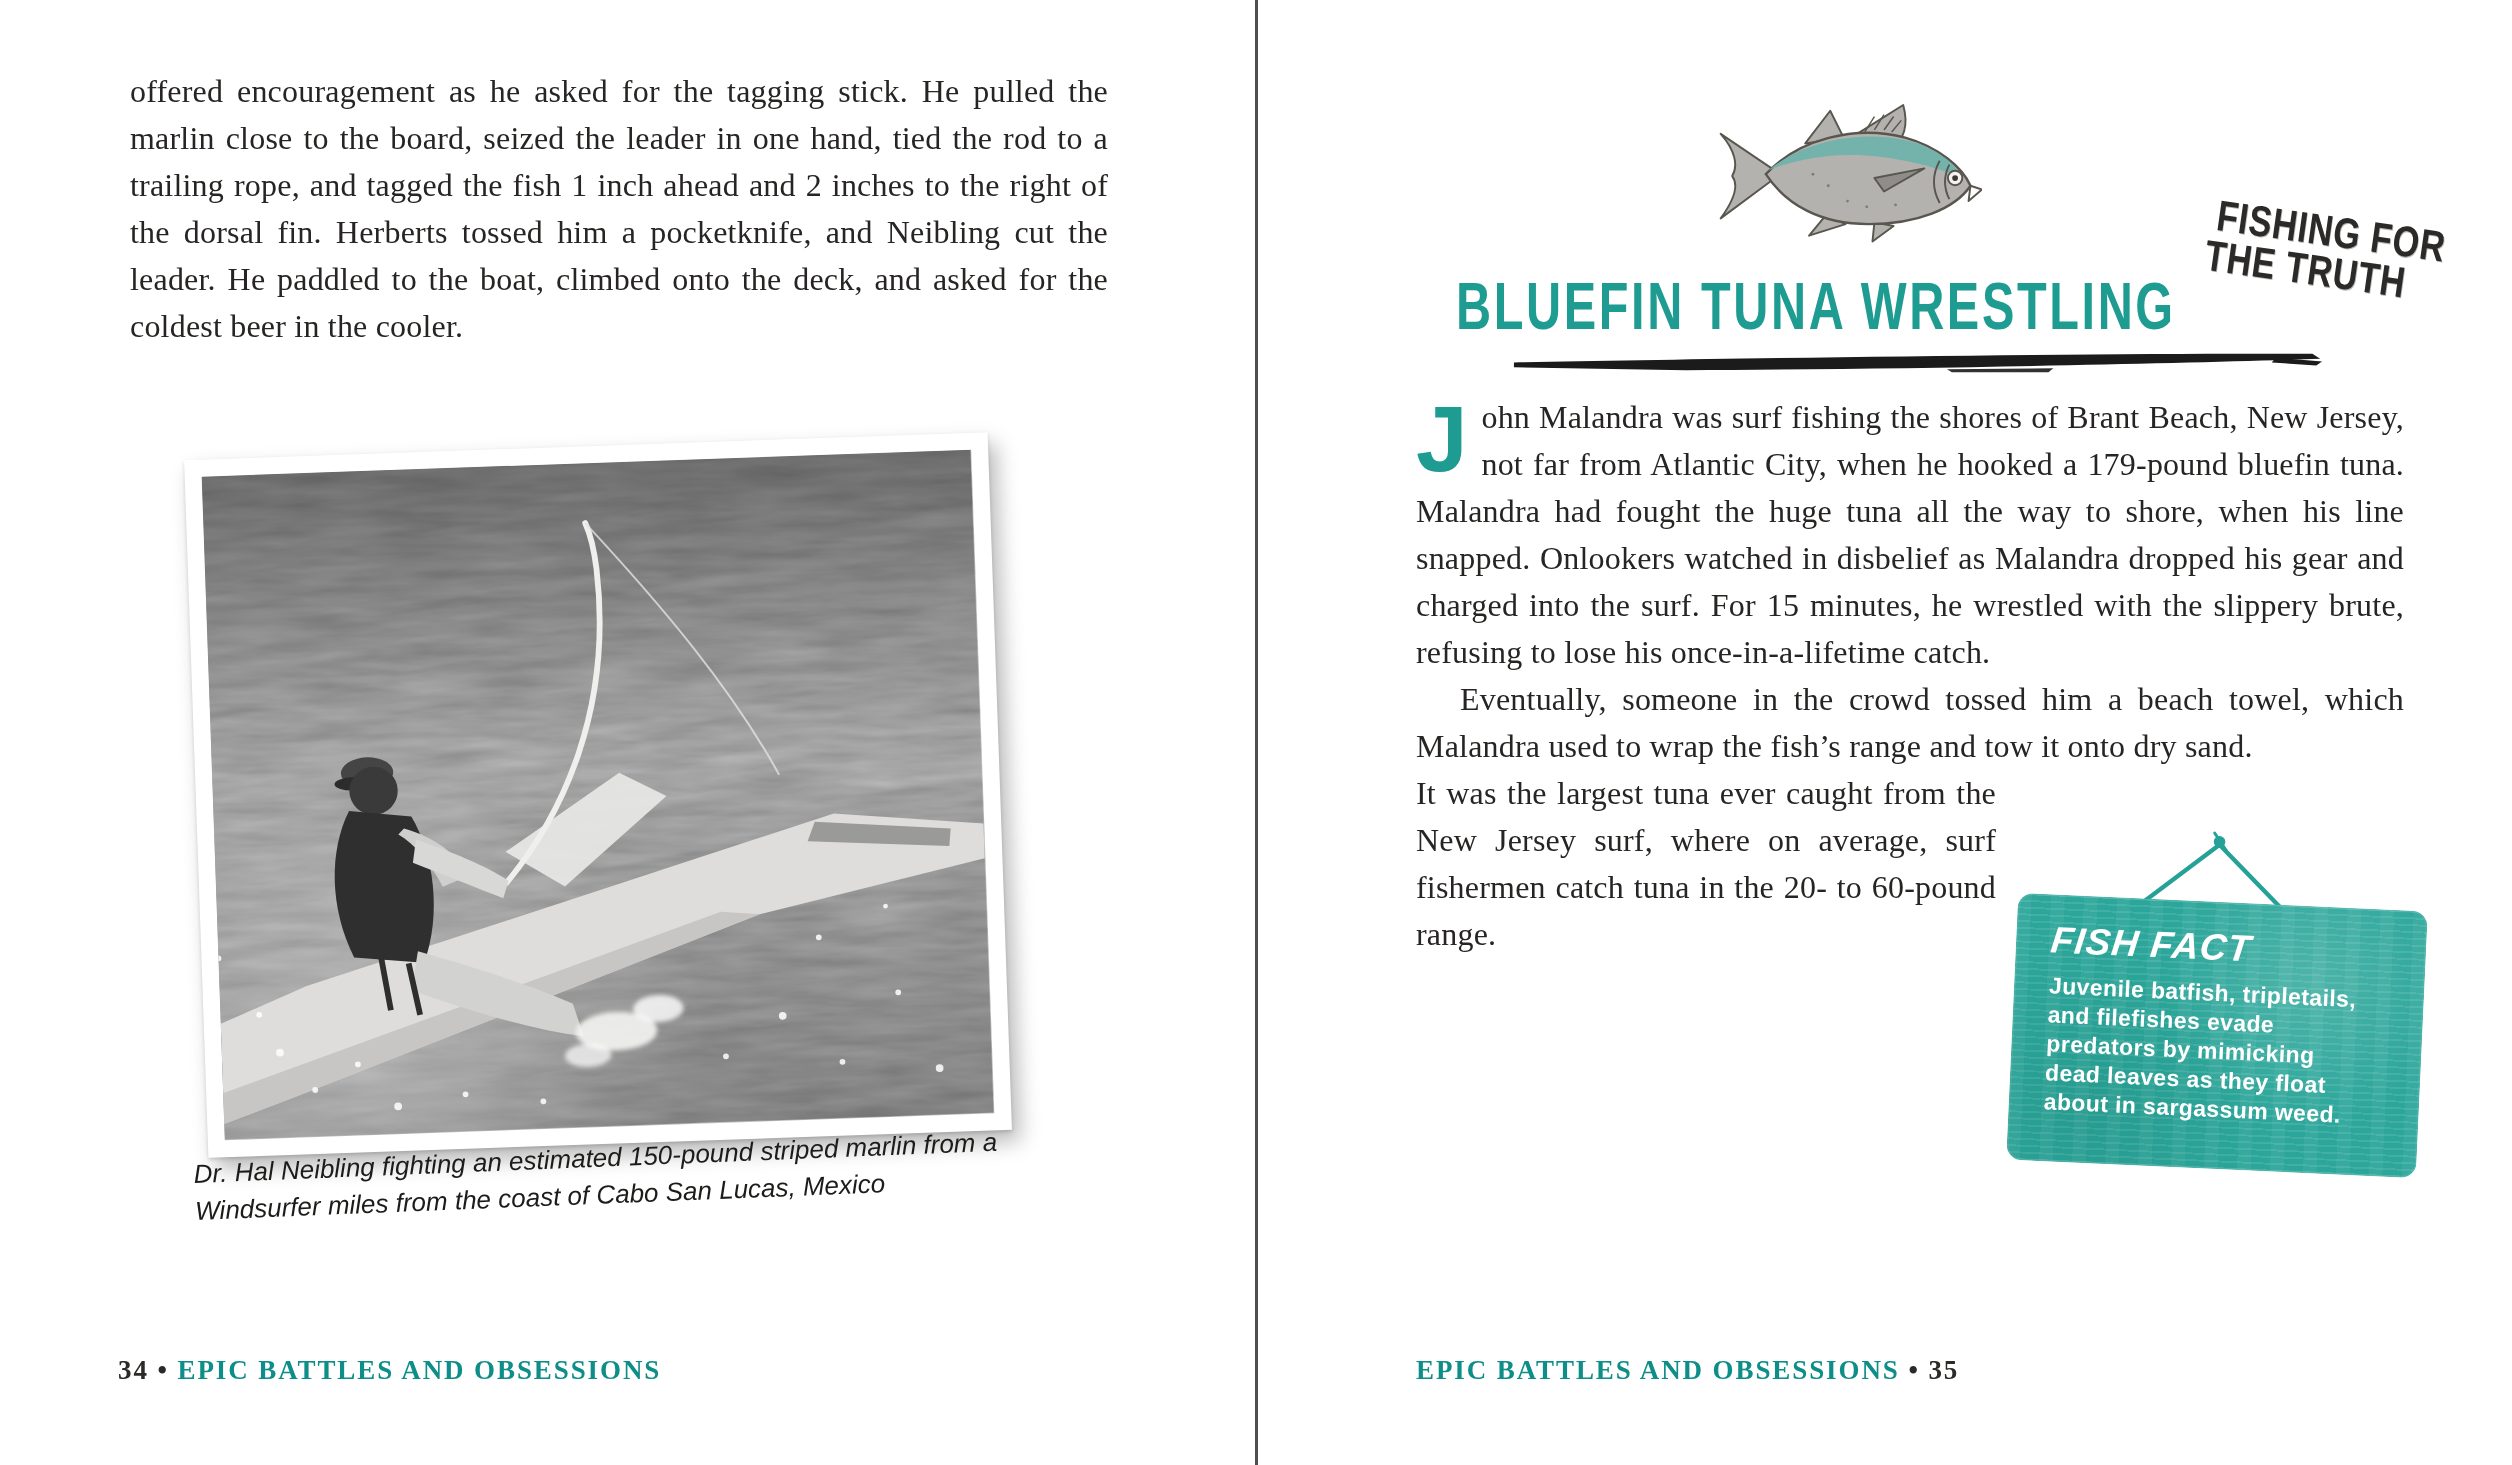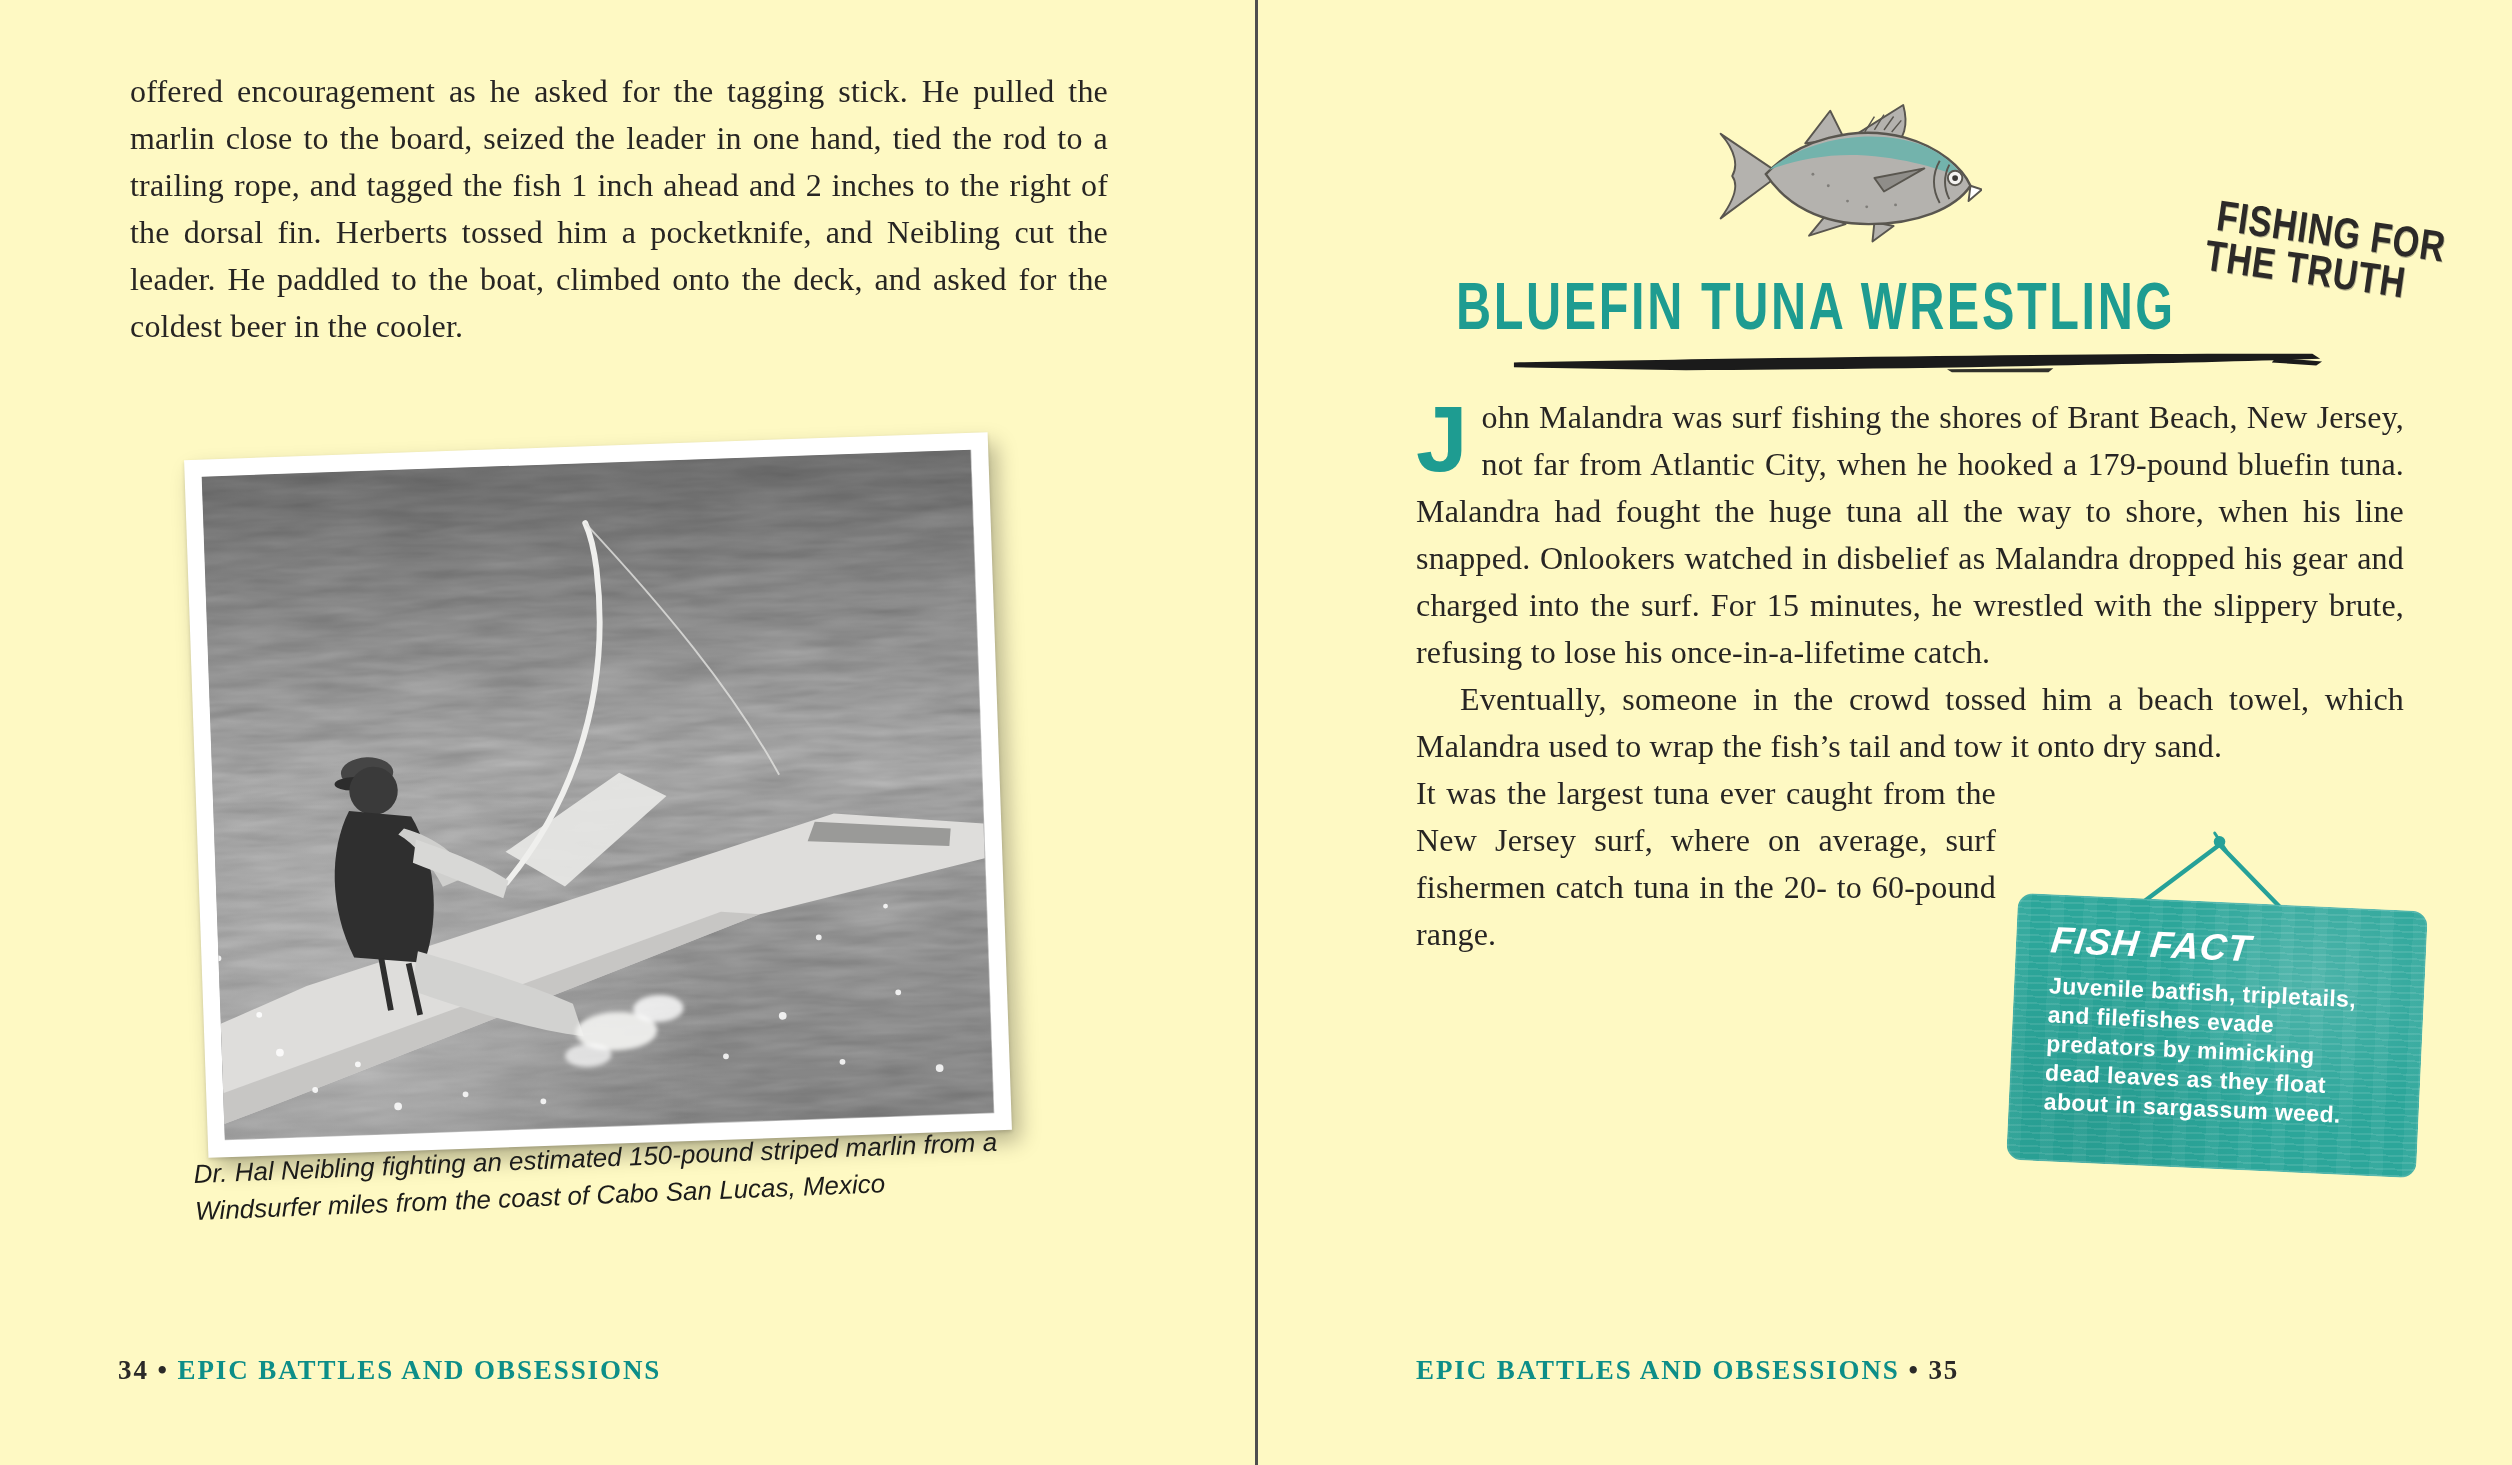--- a/index.html
+++ b/index.html
@@ -1,17 +1,17 @@
 <!DOCTYPE html>
 <html><head>
 <meta charset="utf-8">
 <style>
   html,body{margin:0;padding:0;background:#e8e8e8;}
   .spread{
-    position:relative;width:2512px;height:1466px;background:#fef9c3;
+    position:relative;width:2512px;height:1466px;background:#ffffff;
     overflow:hidden;font-family:"Liberation Serif",serif;color:#272523;
   }
   
   .divider{position:absolute;left:1255px;top:0;width:2.9px;height:1466px;background:#4f4f4f;}
 
   
   .left-body{
     position:absolute;left:130px;top:68px;width:978px;
     font-size:32px;line-height:47px;text-align:justify;letter-spacing:0.2px;
   }
@@ -239,21 +239,21 @@
       <path d="M2,13 C200,9 600,3 828,4 L836,9 C700,14 400,20 180,21 L2,18 Z" fill="#1b1b1b"></path>
       <path d="M790,8 L838,12 L832,16 L786,13 Z" fill="#1b1b1b"></path>
       <path d="M450,20 L560,19 L555,23 L455,23 Z" fill="#1b1b1b" opacity="0.9"></path>
     </svg>
   </div>
 
   <div class="right-col">
     <p>
       <span class="dropcap">J</span><span>ohn Malandra was surf fishing the shores of Brant Beach, New Jersey, not far from Atlantic City, when he hooked a 179-pound bluefin tuna. Malandra had fought the huge tuna all the way to shore, when his line snapped. Onlookers watched in disbelief as Malandra dropped his gear and charged into the surf. For 15 minutes, he wrestled with the slippery brute, refusing to lose his once-in-a-lifetime catch.</span>
     </p>
-    <p class="para-indent">Eventually, someone in the crowd tossed him a beach towel, which Malandra used to wrap the fish’s tail and tow it onto dry sand.</p>
+    <p class="para-indent">Eventually, someone in the crowd tossed him a beach towel, which Malandra used to wrap the fish’s range and tow it onto dry sand.</p>
     <p class="para-wrap">It was the largest tuna ever caught from the New Jersey surf, where on average, surf fishermen catch tuna in the 20- to 60-pound range.</p>
   </div>
 
   <div class="fact-sign-group">
     <svg class="sign-string" viewBox="0 0 440 130">
       <path d="M219,16 L118,92" stroke="#26a198" stroke-width="4.5" fill="none" stroke-linecap="round"></path>
       <path d="M219,16 L310,110" stroke="#26a198" stroke-width="4.5" fill="none" stroke-linecap="round"></path>
       <circle cx="219" cy="13" r="6" fill="#26a198"></circle>
       <path d="M214,4 L226,22" stroke="#26a198" stroke-width="3" stroke-linecap="round"></path>
     </svg>

